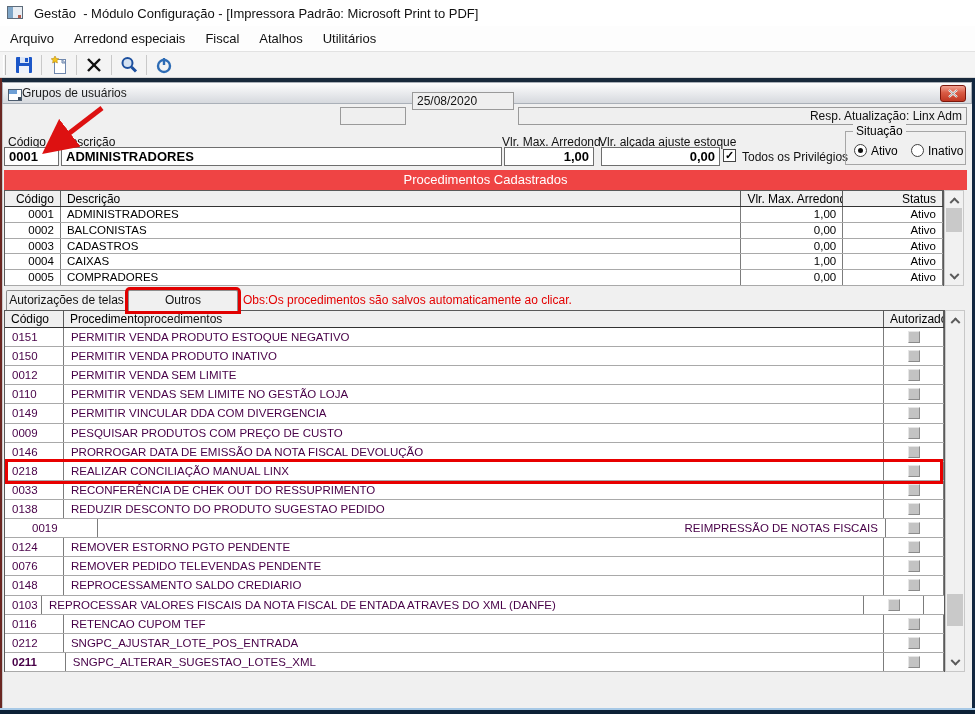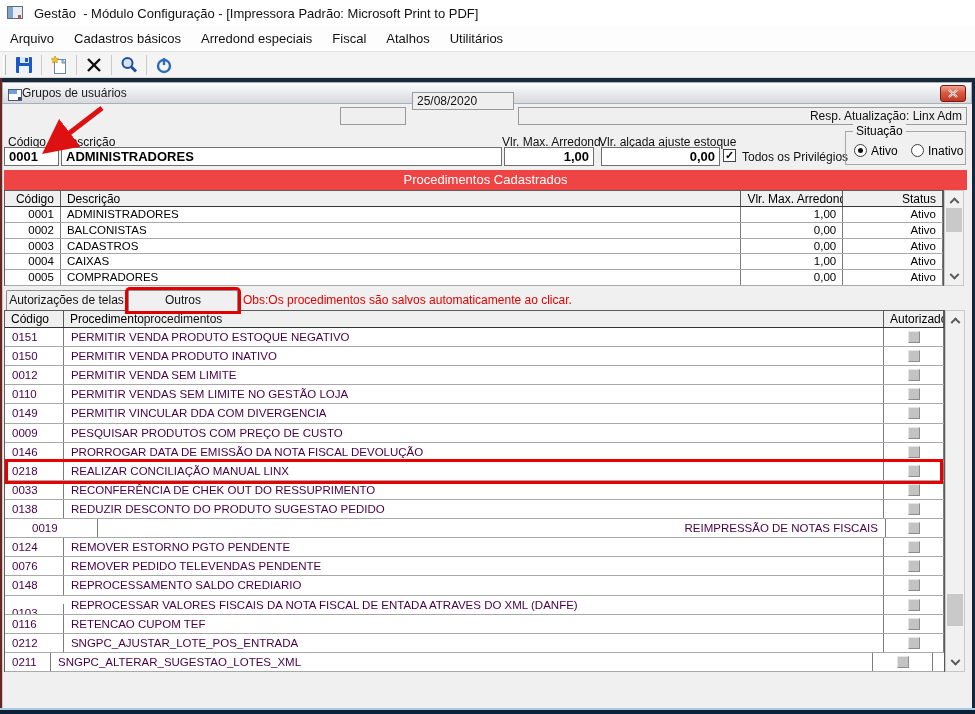--- a/index.html
+++ b/index.html
@@ -95,21 +95,20 @@
           <rect x="0.5" y="0.5" width="15" height="12" fill="#e8edf3" stroke="#5d6b7a"></rect>
           <rect x="1" y="1" width="5" height="11" fill="#7fa6c8"></rect>
           <rect x="11" y="9" width="3" height="3" fill="#b25a4a"></rect>
         </svg>
     </span>
     <span class="app-title">Gestão  - Módulo Configuração - [Impressora Padrão: Microsoft Print to PDF]</span>
   </div>
 
   <div class="menubar">
       <div class="menu-item">Arquivo</div>
-      <div class="menu-item">Cadastros básicos</div>
       <div class="menu-item">Arredond especiais</div>
       <div class="menu-item">Fiscal</div>
       <div class="menu-item">Atalhos</div>
       <div class="menu-item">Utilitários</div>
     </div>
 
   <div class="toolbar">
     <span class="tb-handle"></span>
     <span class="tb-btn">
       <svg width="20" height="20">
@@ -351,42 +350,42 @@
         </div>
       </div>
       <div class="row">
         <div class="cell l" style="width: 59px;">0148</div>
         <div class="cell l" style="width: 822px;">REPROCESSAMENTO SALDO CREDIARIO</div>
         <div class="cell c" style="width: 60px;">
           <div class="auth-box"></div>
         </div>
       </div>
       <div class="row">
-        <div class="cell l" style="width: 59px; margin-top: 8px;">0103</div>
+        <div class="cell l" style="width: 37px;">0103</div>
         <div class="cell l" style="width: 822px;">REPROCESSAR VALORES FISCAIS DA NOTA FISCAL DE ENTADA ATRAVES DO XML (DANFE)</div>
         <div class="cell c" style="width: 60px;">
           <div class="auth-box"></div>
         </div>
       </div>
       <div class="row">
         <div class="cell l" style="width: 59px;">0116</div>
         <div class="cell l" style="width: 822px;">RETENCAO CUPOM TEF</div>
         <div class="cell c" style="width: 60px;">
           <div class="auth-box"></div>
         </div>
       </div>
       <div class="row">
         <div class="cell l" style="width: 59px;">0212</div>
         <div class="cell l" style="width: 822px;">SNGPC_AJUSTAR_LOTE_POS_ENTRADA</div>
         <div class="cell c" style="width: 60px;">
           <div class="auth-box"></div>
         </div>
       </div>
       <div class="row">
-        <div class="cell l" style="width: 46px;">0211</div>
+        <div class="cell l" style="width: 61px; font-weight: bold;">0211</div>
         <div class="cell l" style="width: 822px;">SNGPC_ALTERAR_SUGESTAO_LOTES_XML</div>
         <div class="cell c" style="width: 60px;">
           <div class="auth-box"></div>
         </div>
       </div>
     </div>
   <div class="row-annotation" id="row-annotation" style="left: 5px; width: 938px; top: 458.77px; height: 25px;"></div>
   <div class="sbar" style="left:945px; top:310px; height:362px;">
     <span class="sb-btn" style="top:0;">
         <span class="chev up"></span>

